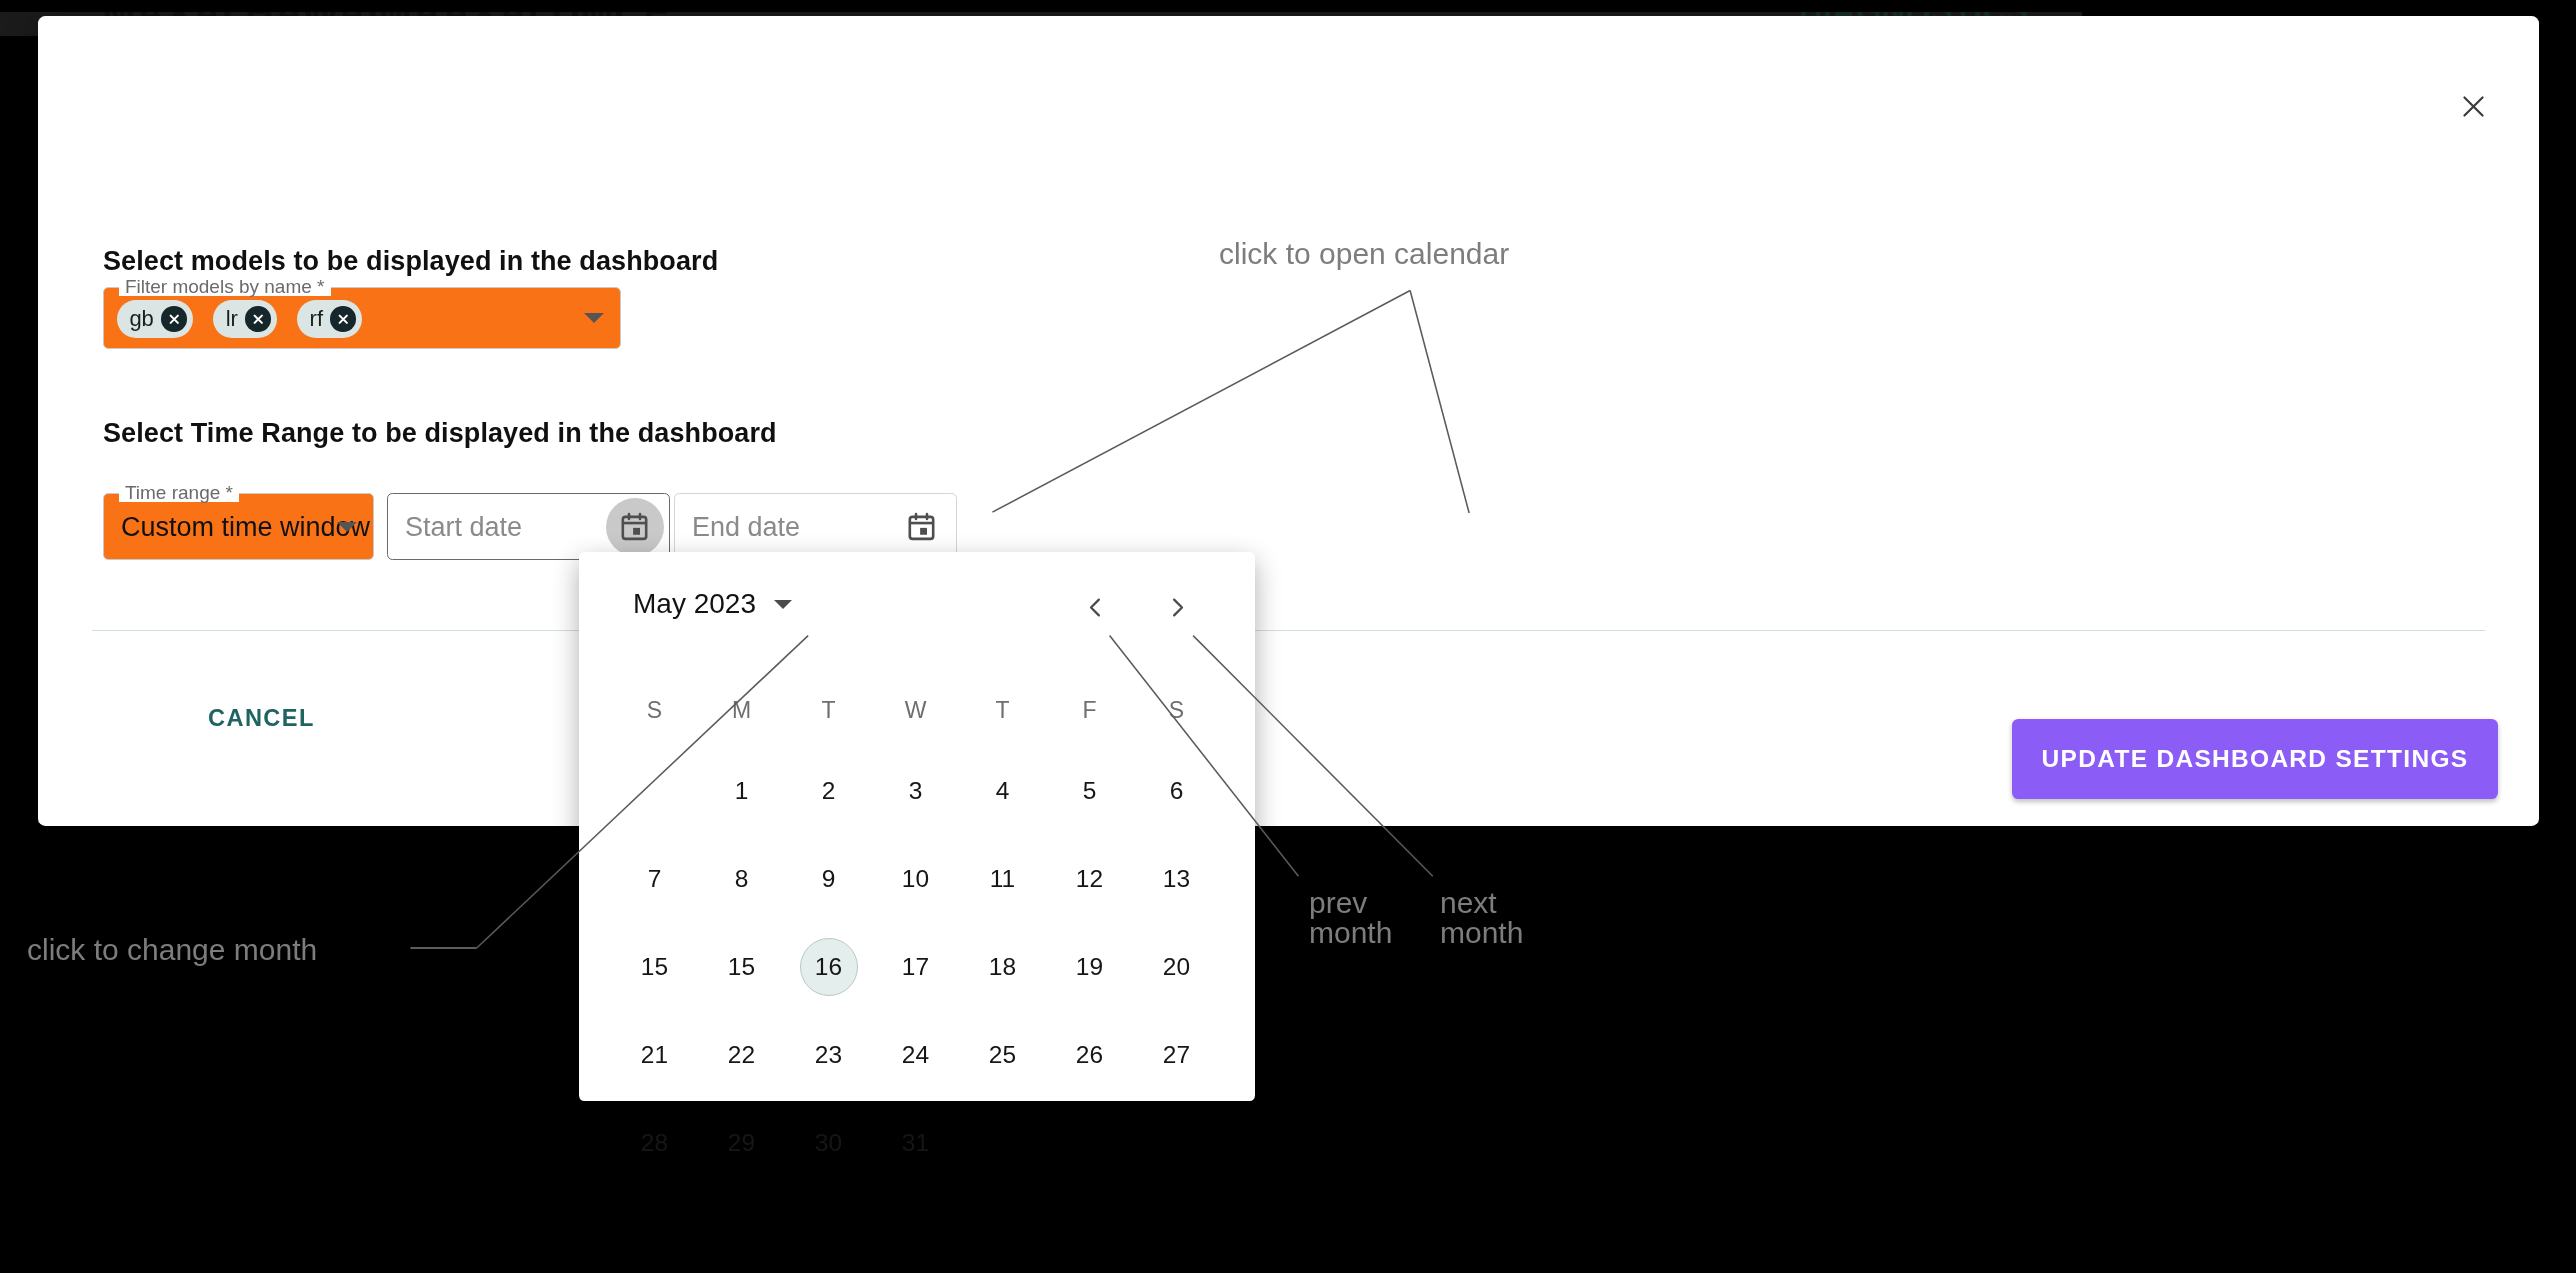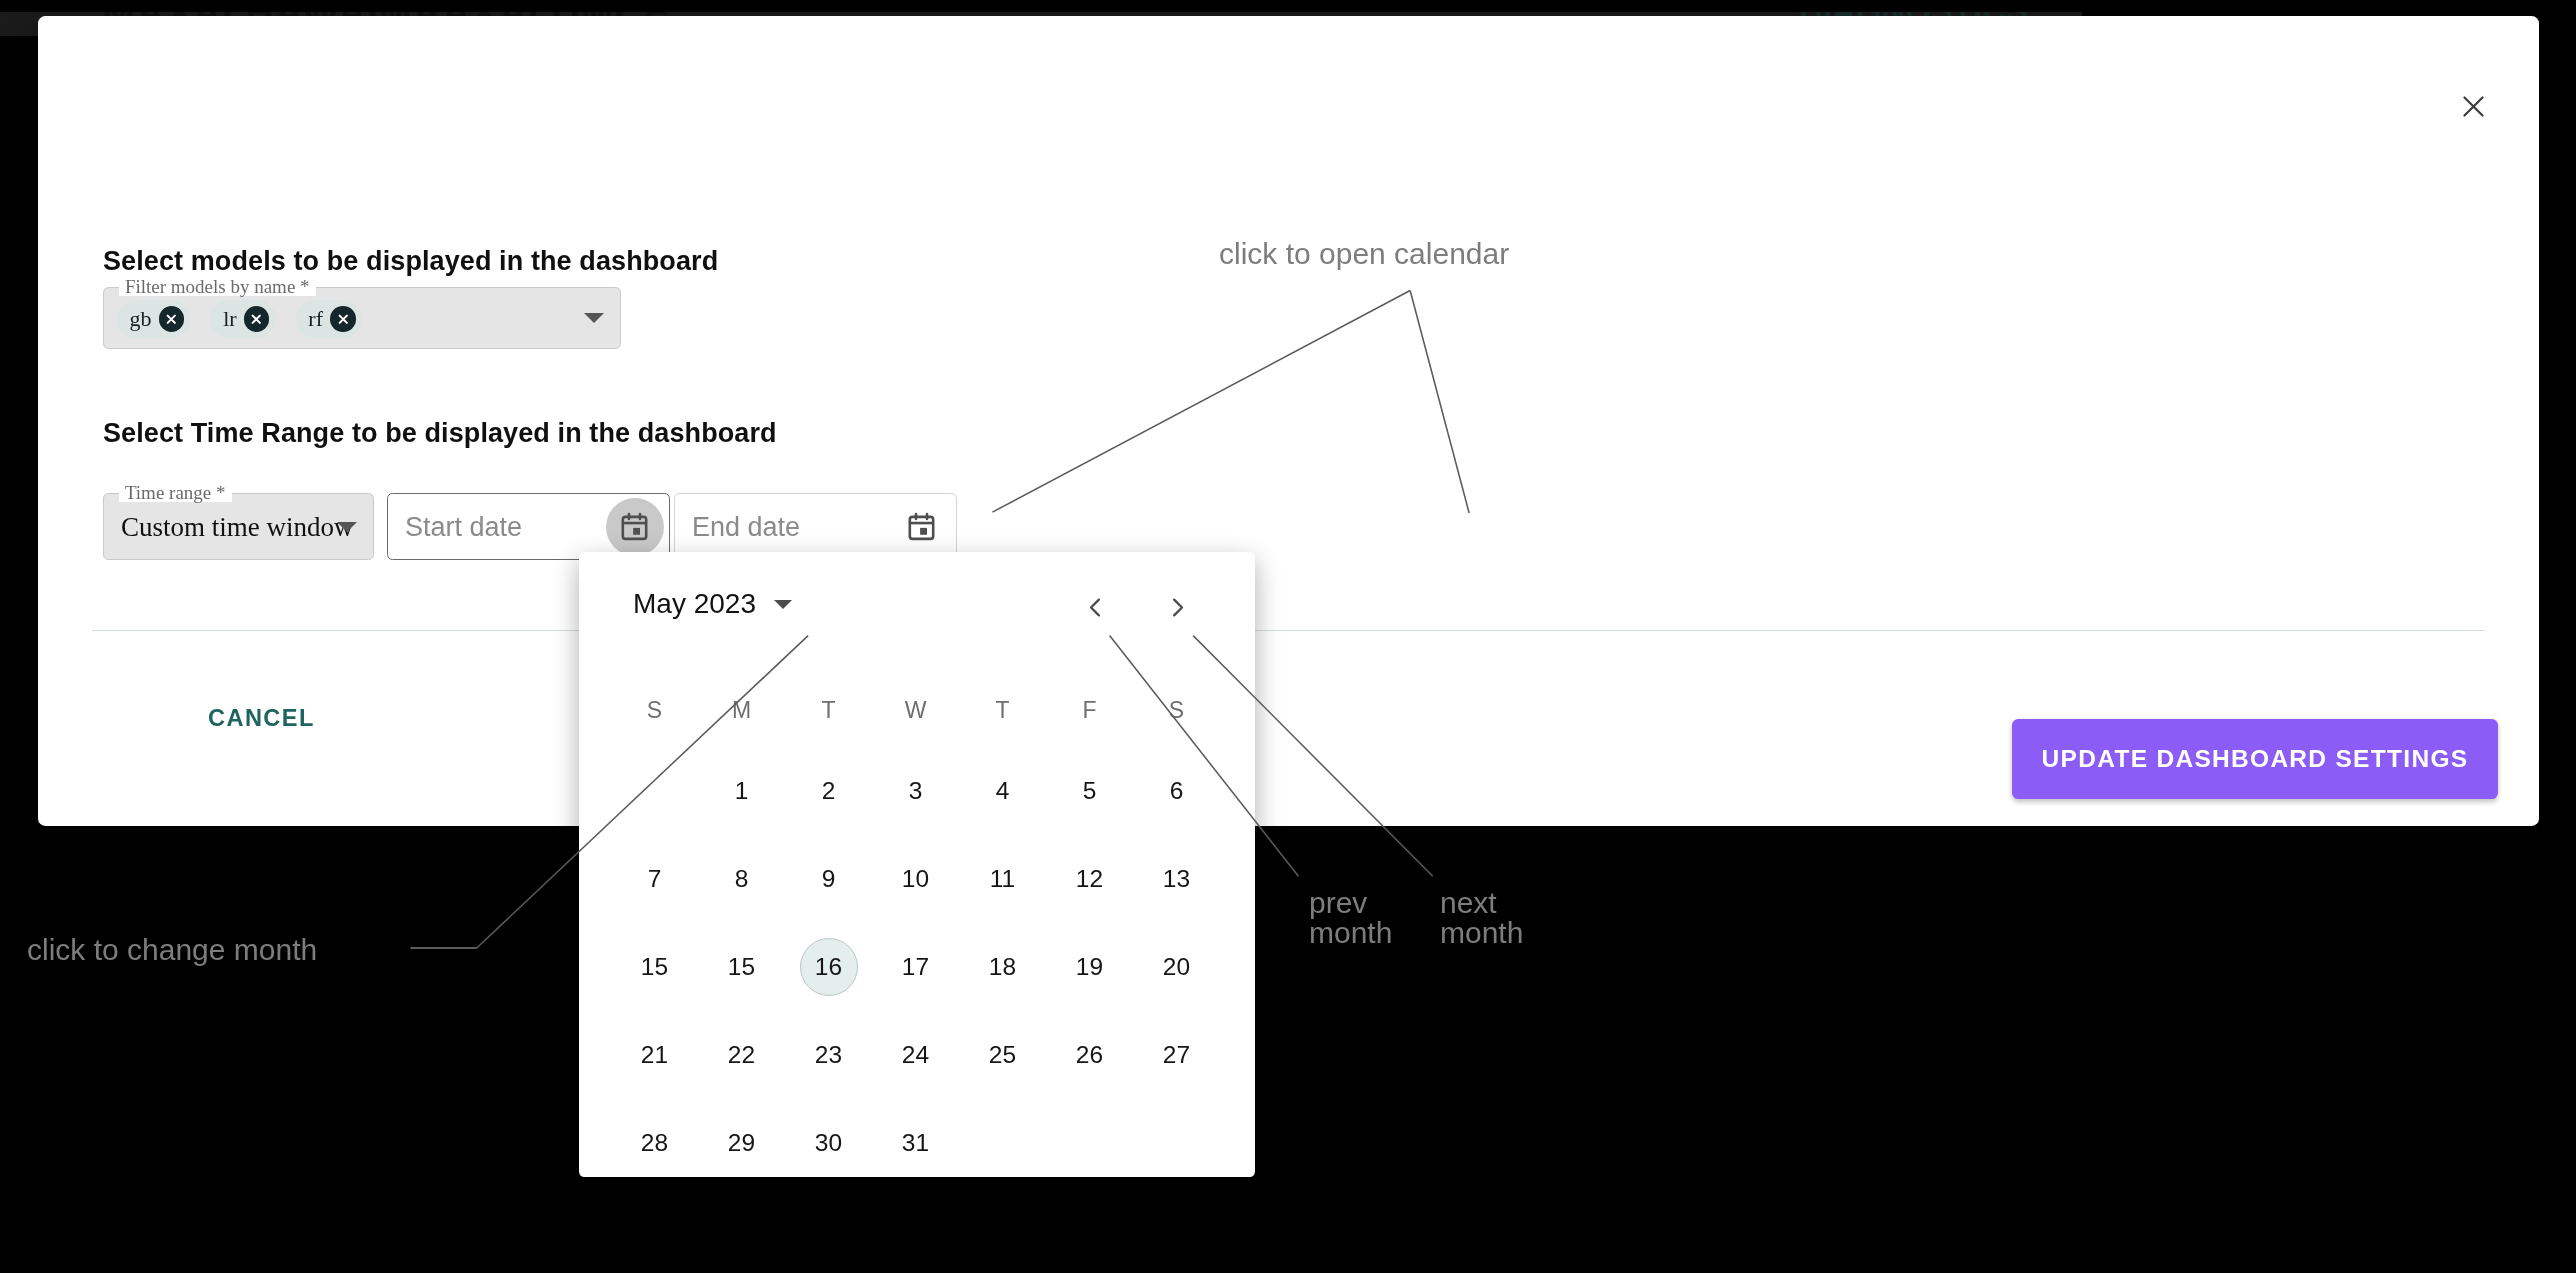--- a/index.html
+++ b/index.html
@@ -94,23 +94,22 @@
     white-space: nowrap;
   }
   #models-heading { left: 65px; top: 230px; }
   #timerange-heading { left: 65px; top: 402px; }
 
   
   .outlined-field {
     position: absolute;
     border: 0.9px solid #c9c9c9;
     border-radius: 5.4px;
-    background: #e5e5e5;
+    background: #f97316;
     box-sizing: border-box;
-    font-family: Liberation Serif, serif;
   }
   .outlined-field .legend {
     position: absolute;
     top: -11.8px;
     left: 14.5px;
     padding: 0 6.4px;
     background: #ffffff;
     font-size: 19px;
     color: #6b6b6b;
     white-space: nowrap;
@@ -278,21 +277,21 @@
     font-family: "Liberation Sans", sans-serif;
     margin-top: 47px;
   }
 
   
   #calendar-popover {
     position: absolute;
     left: 579px;
     top: 552px;
     width: 676px;
-    height: 625px;
+    height: 549px;
     background: #ffffff;
     border-radius: 5.4px;
     box-shadow: 0 9px 27px rgba(0,0,0,.32);
     z-index: 30;
   }
   #cal-header {
     position: absolute;
     left: 0; top: 0;
     width: 676px;
     height: 100px;

